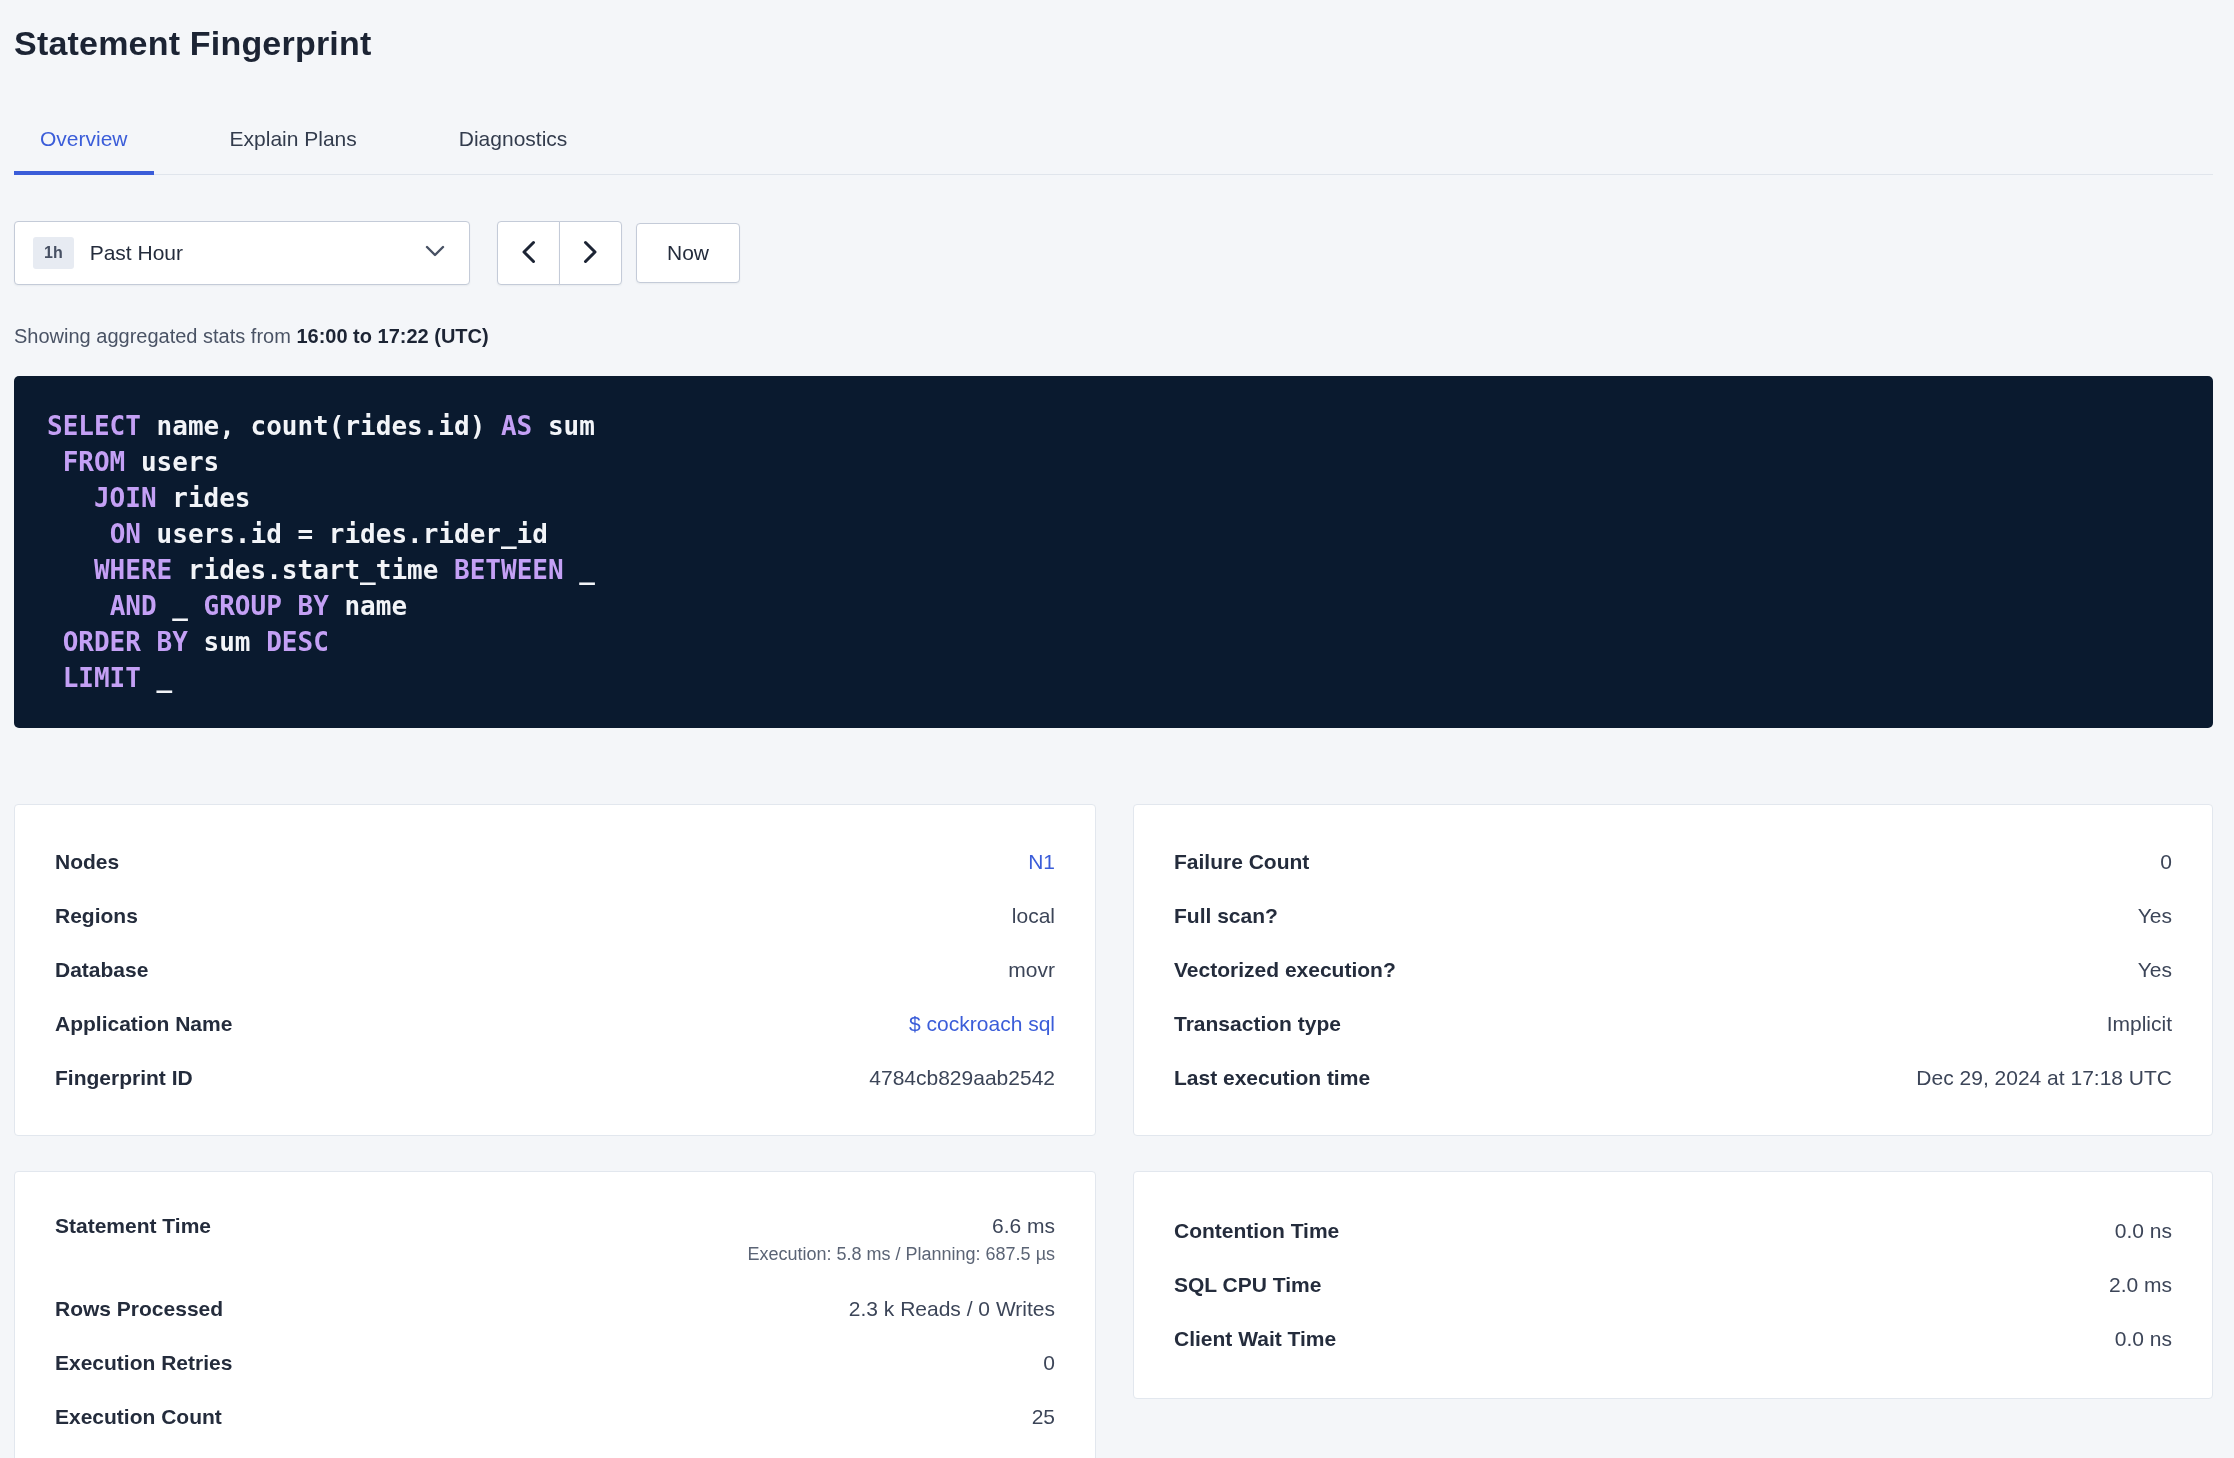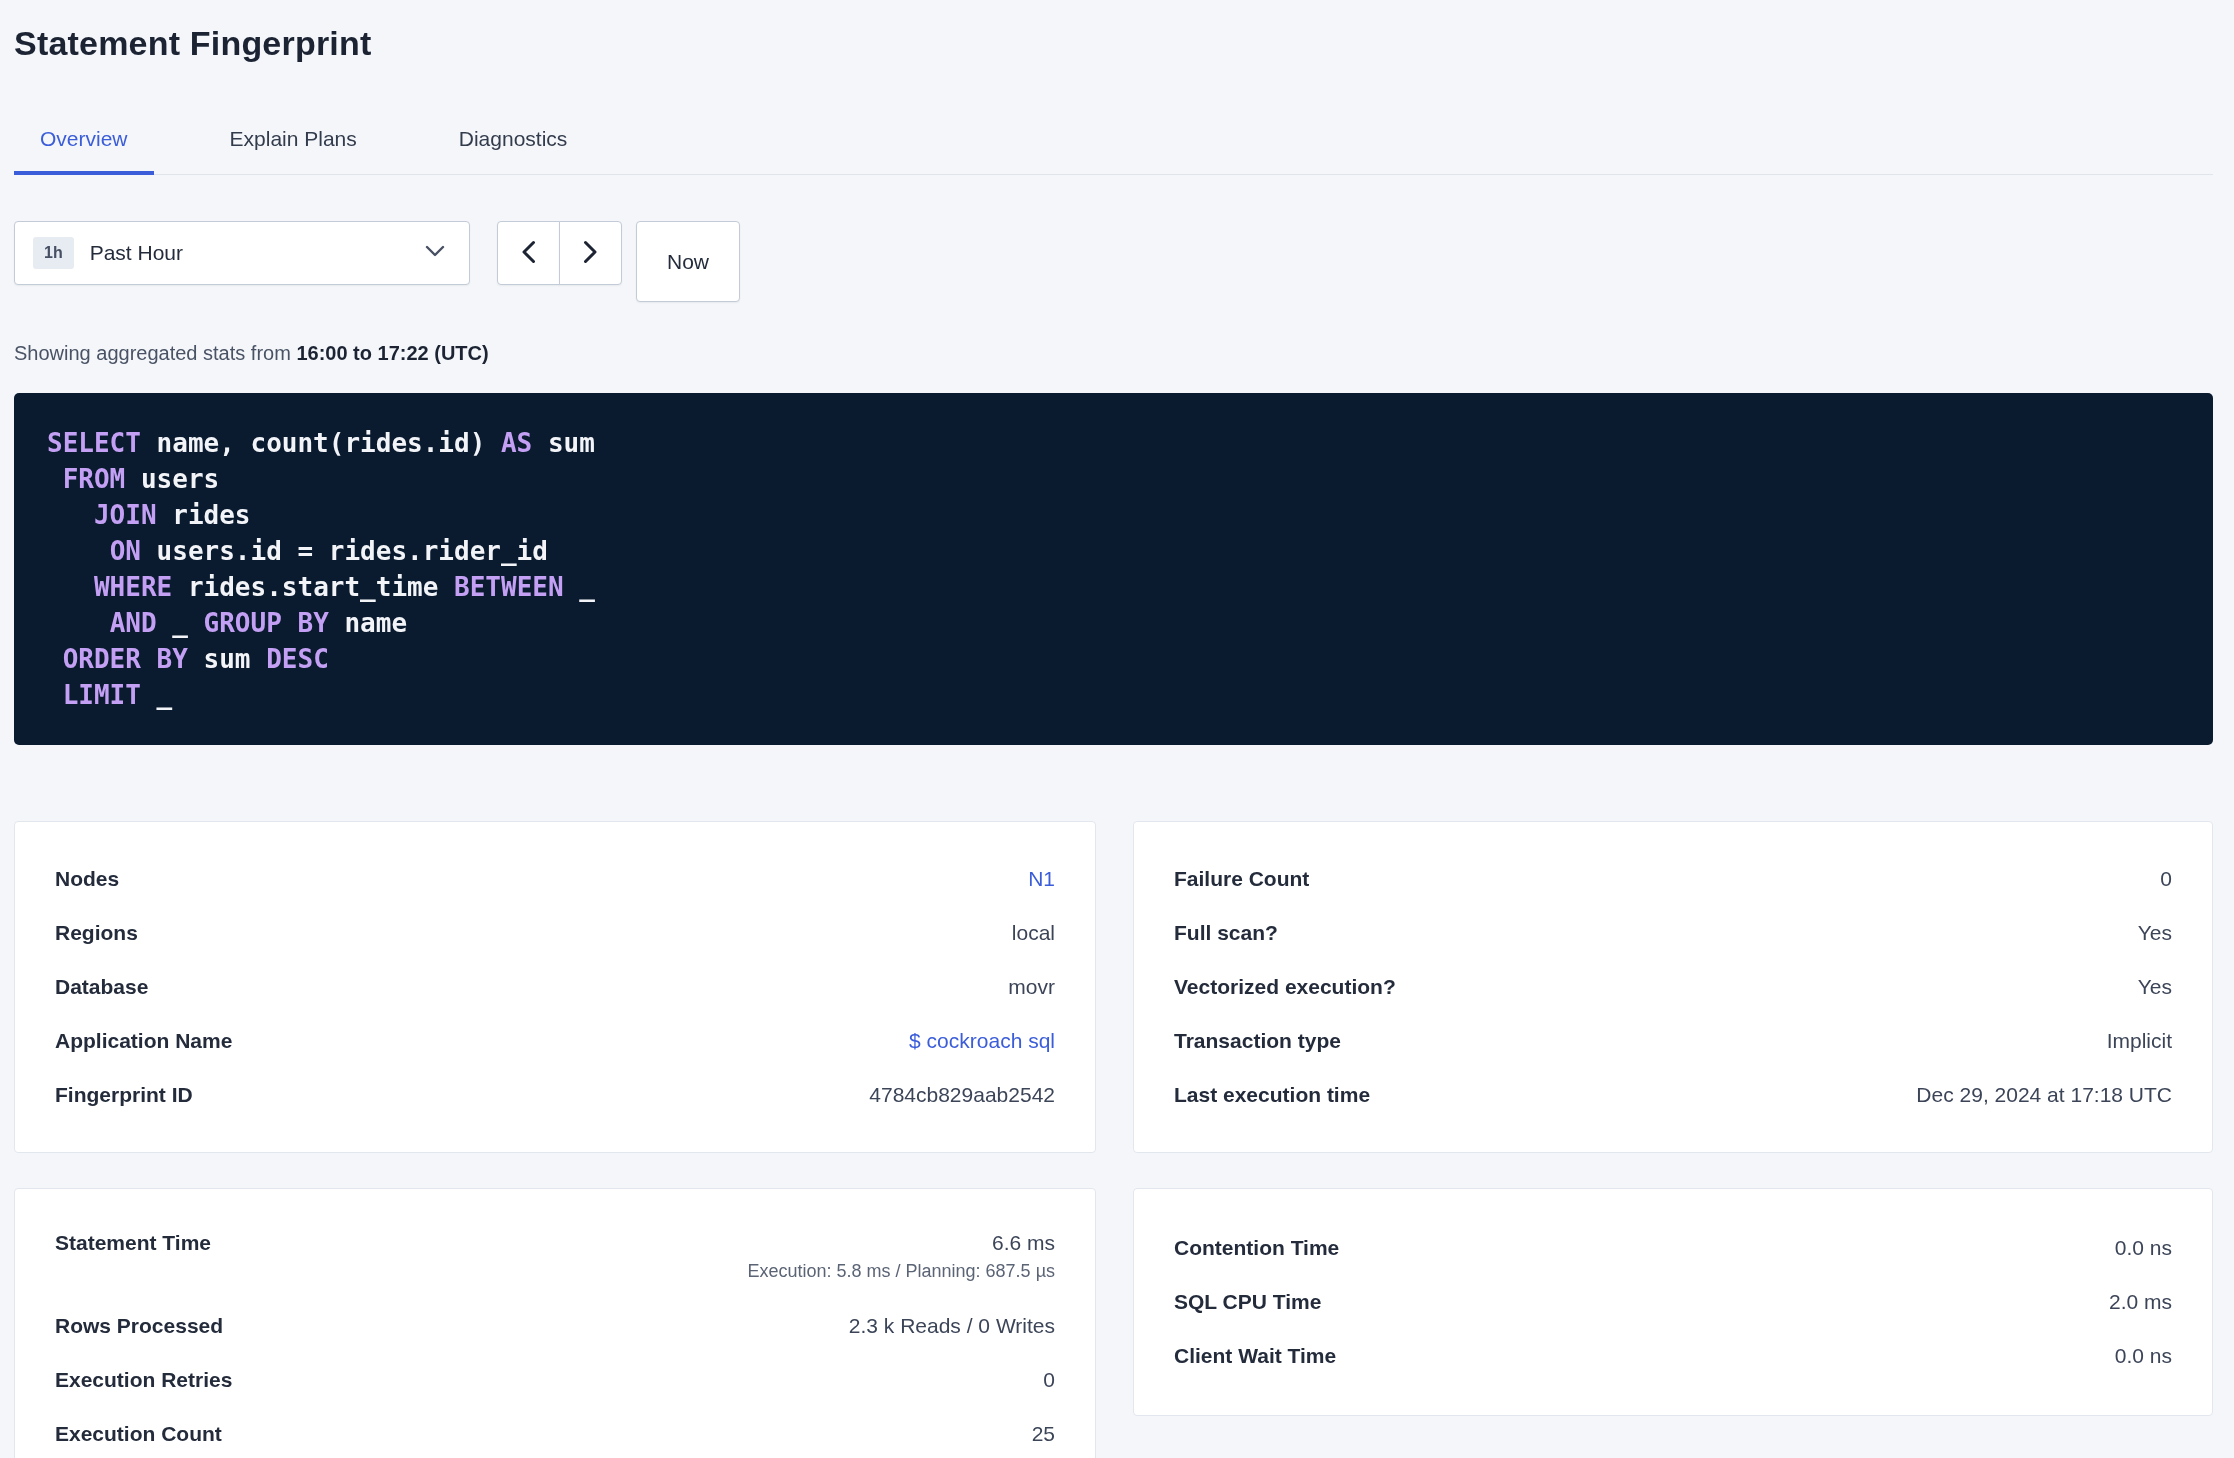--- a/index.html
+++ b/index.html
@@ -24,21 +24,21 @@
     padding: 0 26px 20px 26px;
     margin-right: 50px;
     font-size: 21px;
     color: #333c4d;
     cursor: pointer;
     border-bottom: 4px solid transparent;
     margin-bottom: -1px;
   }
   .tab.active { color: var(--accent); border-bottom-color: var(--accent); }
 
-  .controls { display: flex; align-items: flex-start; margin-top: 46px; }
+  .controls { display: flex; align-items: center; margin-top: 46px; }
   .select {
     width: 456px; height: 64px;
     background: #fff;
     border: 1px solid #c4cbd8;
     border-radius: 4px;
     display: flex; align-items: center;
     padding: 0 24px 0 18px;
     box-shadow: 0 1px 2px rgba(32,45,68,.06);
     cursor: pointer;
   }
@@ -52,21 +52,21 @@
   .icon-btn {
     width: 63px; height: 64px;
     background: #fff; border: 1px solid #c4cbd8;
     display: flex; align-items: center; justify-content: center;
     cursor: pointer;
     box-shadow: 0 1px 2px rgba(32,45,68,.06);
   }
   .icon-btn.first { border-radius: 4px 0 0 4px; }
   .icon-btn.last { border-radius: 0 4px 4px 0; margin-left: -1px; }
   .now-btn {
-    margin-left: 14px; height: 81px; padding: 0 30px;
+    margin-left: 14px; height: 60px; padding: 0 30px;
     background: #fff; border: 1px solid #c4cbd8; border-radius: 4px;
     font-family: "Liberation Sans", sans-serif;
     font-size: 21px; color: #242c3c; cursor: pointer;
     box-shadow: 0 1px 2px rgba(32,45,68,.06);
   }
 
   .caption { margin-top: 40px; font-size: 20px; color: #4a5365; }
   .caption-bold { font-weight: 700; color: #1c2434; }
 
   .sqlbox {

